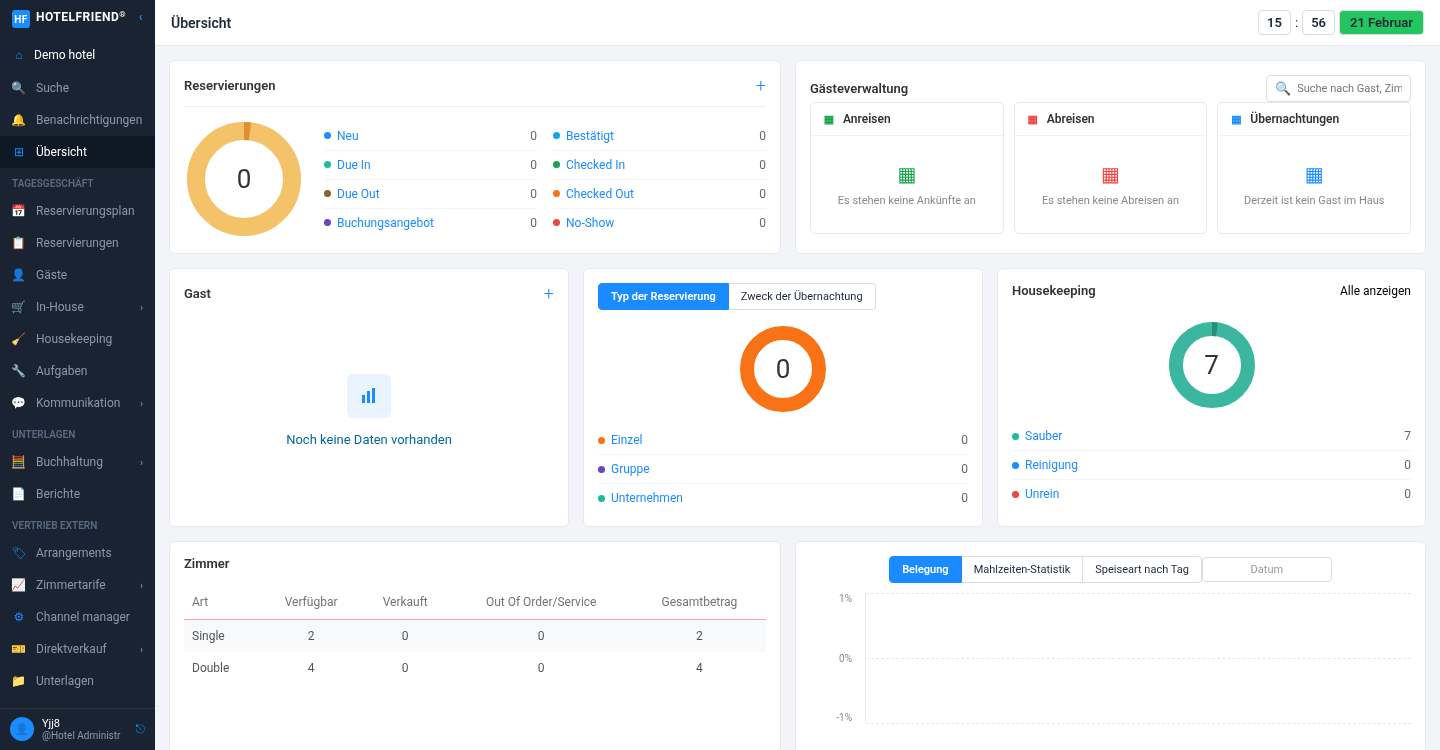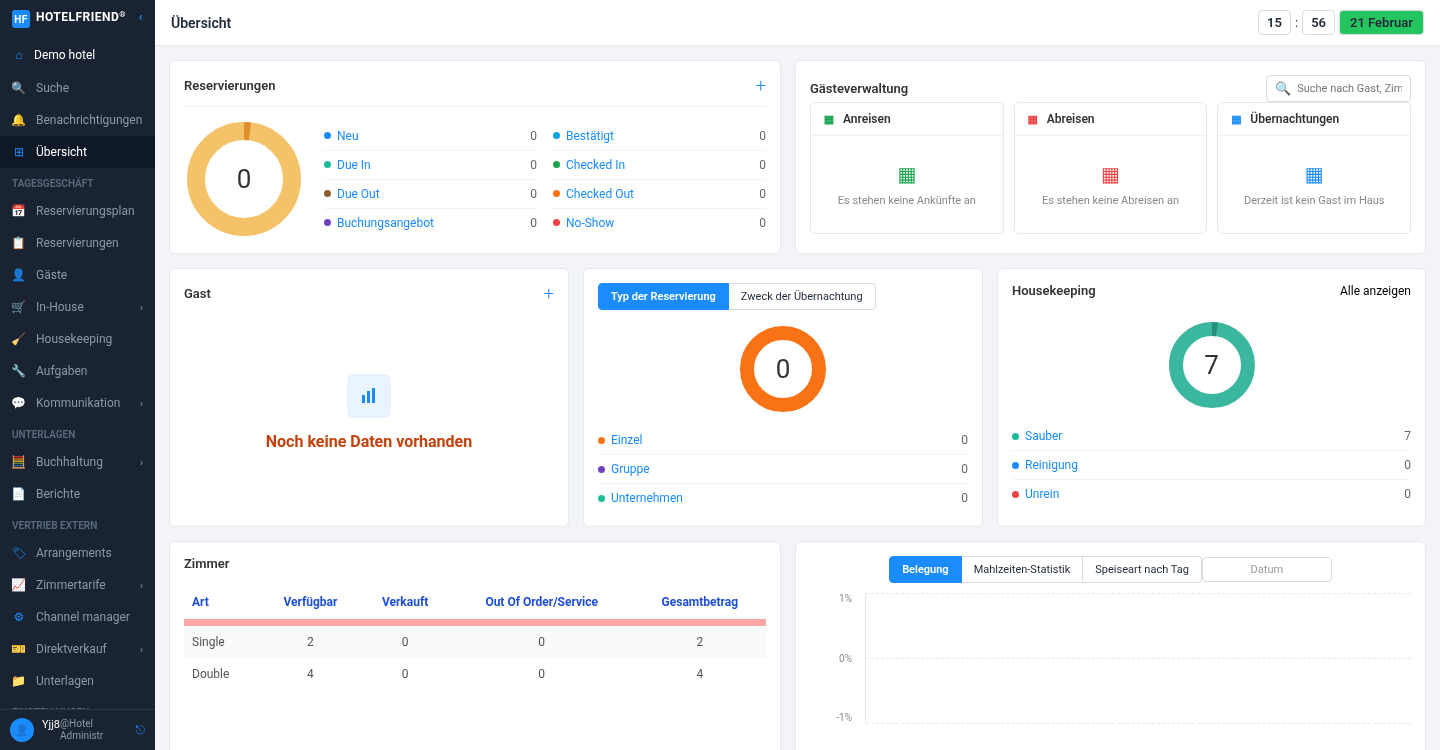--- a/index.html
+++ b/index.html
@@ -11,21 +11,21 @@
 .logo-collapse{margin-left:auto;color:#1a8cff;cursor:pointer}
 .hotel-name{padding:10px 12px;color:#fff;display:flex;align-items:center;gap:8px;font-size:12px}
 .nav-section-label{padding:10px 12px 6px;color:#5a6b7f;font-size:10px;text-transform:uppercase;font-weight:600}
 .nav-item{padding:9px 12px;display:flex;align-items:center;gap:10px;cursor:pointer;color:#8b97a8;position:relative}
 .nav-item.active{background:#0f1825;color:#fff}
 .nav-item .chev{margin-left:auto;font-size:10px}
 .nav-icon{width:14px;display:inline-flex;justify-content:center;color:#1a8cff}
 .sidebar-scroll{flex:1;overflow-y:auto}
 .sidebar-footer{padding:8px 10px;border-top:1px solid #2a3644;display:flex;align-items:center;gap:8px}
 .avatar{width:24px;height:24px;border-radius:50%;background:#1a8cff;color:#fff;display:flex;align-items:center;justify-content:center;font-size:11px}
-.user-meta{display:flex;flex-direction:row;line-height:1.2;font-size:10px;flex:1}
+.user-meta{display:flex;flex-direction:column;line-height:1.2;font-size:10px;flex:1}
 .user-meta .name{color:#fff;font-size:11px}
 .main{flex:1;display:flex;flex-direction:column;overflow:hidden}
 .topbar{height:46px;background:#fff;border-bottom:1px solid #e5e8ec;display:flex;align-items:center;padding:0 16px}
 .topbar h1{font-size:14px;font-weight:600}
 .clock{margin-left:auto;display:flex;align-items:center;gap:4px}
 .clock .seg{border:1px solid #d9dde3;border-radius:4px;padding:4px 8px;font-size:13px;font-weight:600;background:#fff}
 .clock .date{border:1px solid #d9dde3;border-radius:4px;padding:4px 10px;font-size:13px;background:#22c55e;font-weight:600}
 .content{flex:1;overflow-y:auto;padding:14px}
 .row{display:flex;gap:14px;margin-bottom:14px}
 .card{background:#fff;border:1px solid #e5e8ec;border-radius:6px;padding:14px}
@@ -47,29 +47,29 @@
 .search-box{border:1px solid #d9dde3;border-radius:4px;padding:5px 8px;display:flex;align-items:center;gap:6px;width:145px}
 .search-box input{border:none;outline:none;font-size:11px;flex:1;min-width:0}
 .guest-mgmt-cols{display:flex;gap:10px}
 .gm-col{flex:1;border:1px solid #e5e8ec;border-radius:5px}
 .gm-col-head{display:flex;align-items:center;gap:6px;padding:8px 10px;border-bottom:1px solid #eef1f4;font-size:12px;font-weight:600;color:#333}
 .gm-col-head .ic{width:16px;height:16px;display:inline-flex;align-items:center;justify-content:center;font-size:11px}
 .gm-col-body{padding:26px 10px;text-align:center;color:#888;font-size:11px}
 .gm-col-body .big-ic{font-size:20px;margin-bottom:8px;display:block}
 .empty-state{text-align:center;padding:60px 0}
 .empty-state .ic-box{width:44px;height:44px;background:#eaf4ff;border-radius:6px;display:inline-flex;align-items:center;justify-content:center;color:#1a8cff;margin-bottom:14px;font-size:18px}
-.empty-state-text{color:#c2410c;font-size:16px;font-weight:700}
+.empty-state-text{color:#0369a1;font-size:13px;font-weight:400}
 .tabs{display:flex;gap:-1px;margin-bottom:12px}
 .tab{border:1px solid #d9dde3;padding:6px 12px;font-size:11px;cursor:pointer;background:#fff}
 .tab:first-child{border-radius:4px 0 0 4px}
 .tab:last-child{border-radius:0 4px 4px 0;border-left:none}
 .tab.active{background:#1a8cff;color:#fff;border-color:#1a8cff;font-weight:600}
 .show-all{color:#000000;font-size:12px;cursor:pointer}
 .table{width:100%;font-size:12px;border-collapse:collapse}
-.table th{text-align:left;padding:10px 8px;font-weight:700;color:#1d4ed8;border-bottom:7px solid #fca5a5}
+.table th{text-align:left;padding:10px 8px;font-weight:400;color:#737373;border-bottom:1px solid #fca5a5}
 .table th.num,.table td.num{text-align:center}
 .table td{padding:9px 8px;color:#555}
 .table tbody tr:nth-child(odd){background:#f7f9fb}
 .date-input{border:1px solid #d9dde3;border-radius:4px;padding:5px 10px;width:130px;font-size:11px;color:#999;text-align:center}
 .chart-area{position:relative;height:150px;margin-top:10px}
 .chart-yaxis{position:absolute;left:0;top:0;bottom:20px;width:50px;display:flex;flex-direction:column;justify-content:space-between;text-align:right;font-size:10px;color:#888;padding-right:8px}
 .chart-grid{position:absolute;left:55px;right:0;top:0;bottom:20px;border-left:1px solid #e5e8ec}
 .chart-grid-line{position:absolute;left:0;right:0;border-top:1px dashed #e5e8ec}
 .chart-xaxis{position:absolute;left:55px;right:0;bottom:0;top:calc(100% - 30px);display:flex;justify-content:space-around;font-size:10px;color:#888;text-align:center}
 .chart-xaxis div{line-height:1.3}

